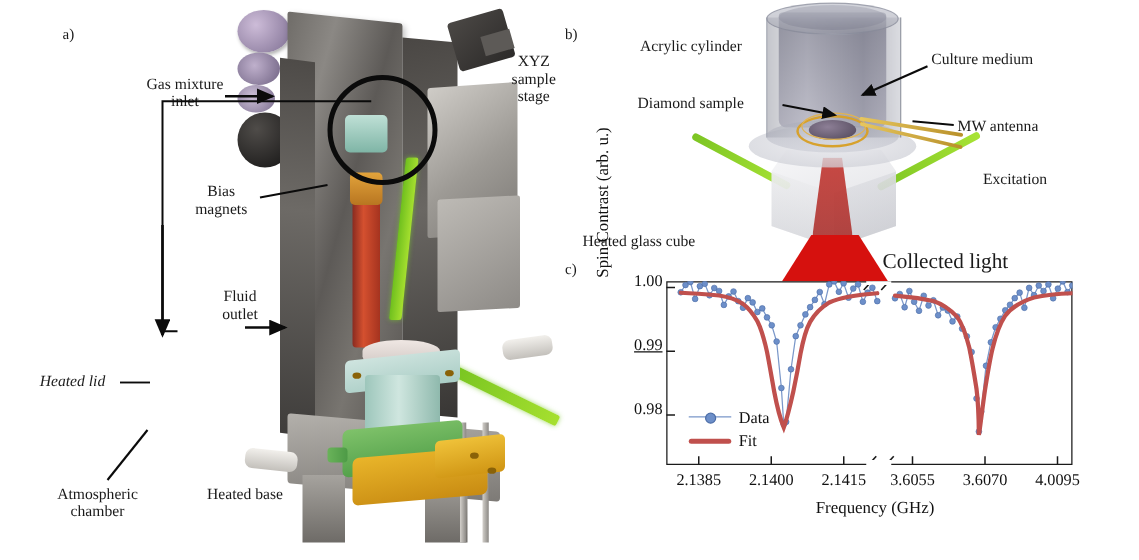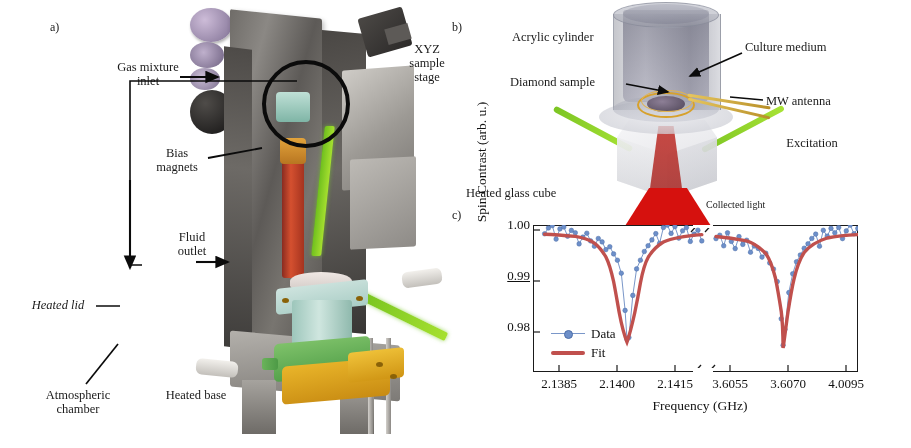--- a/index.html
+++ b/index.html
@@ -222,21 +222,21 @@
     <div class="antenna" style="left:122px;top:92px;width:84px;transform:rotate(9deg);"></div>
     <div class="antenna" style="left:122px;top:99px;width:84px;transform:rotate(13deg);"></div>
   </div>
 
   <div class="lbl" style="left:512px;top:30px;width:116px;font-size:12.5px;text-align:left;">Acrylic cylinder</div>
   <div class="lbl" style="left:745px;top:40px;width:118px;font-size:12.5px;text-align:left;">Culture medium</div>
   <div class="lbl" style="left:510px;top:75px;width:116px;font-size:12.5px;text-align:left;">Diamond sample</div>
   <div class="lbl" style="left:766px;top:94px;width:96px;font-size:12.5px;text-align:left;">MW antenna</div>
   <div class="lbl" style="left:770px;top:136px;width:84px;font-size:12.5px;text-align:center;">Excitation</div>
   <div class="lbl" style="left:466px;top:186px;width:124px;font-size:12.5px;text-align:left;">Heated glass cube</div>
-  <div class="lbl" style="left:706px;top:199px;width:118px;font-size:10px;text-align:left;">Collected light</div>
+  <div class="lbl" style="left:706px;top:199px;width:118px;font-size:17px;text-align:left;">Collected light</div>
 
   <svg class="arrow-svg">
     <defs>
       <marker id="ah" markerWidth="7" markerHeight="7" refX="6" refY="3" orient="auto">
         <path d="M0,0 L7,3 L0,6 z" fill="#0b0b0b"></path>
       </marker>
     </defs>
 
     <line x1="180" y1="77" x2="218" y2="77" stroke="#0b0b0b" stroke-width="2.1" marker-end="url(#ah)"></line>
 

